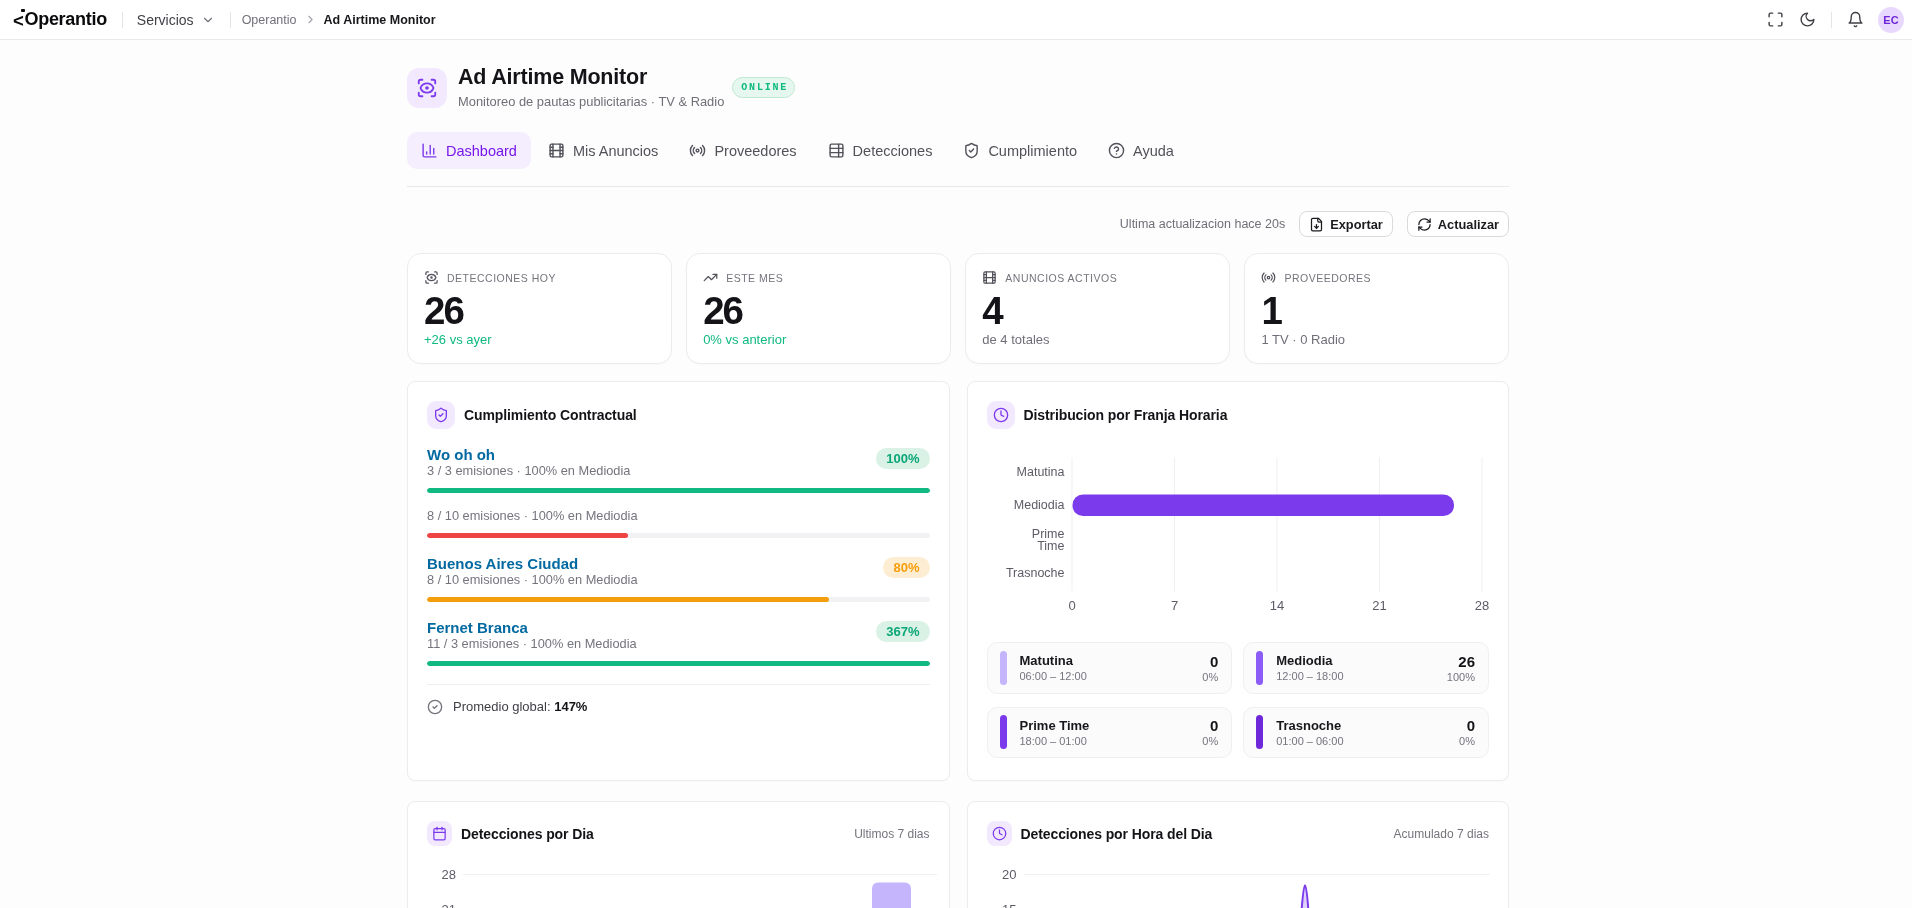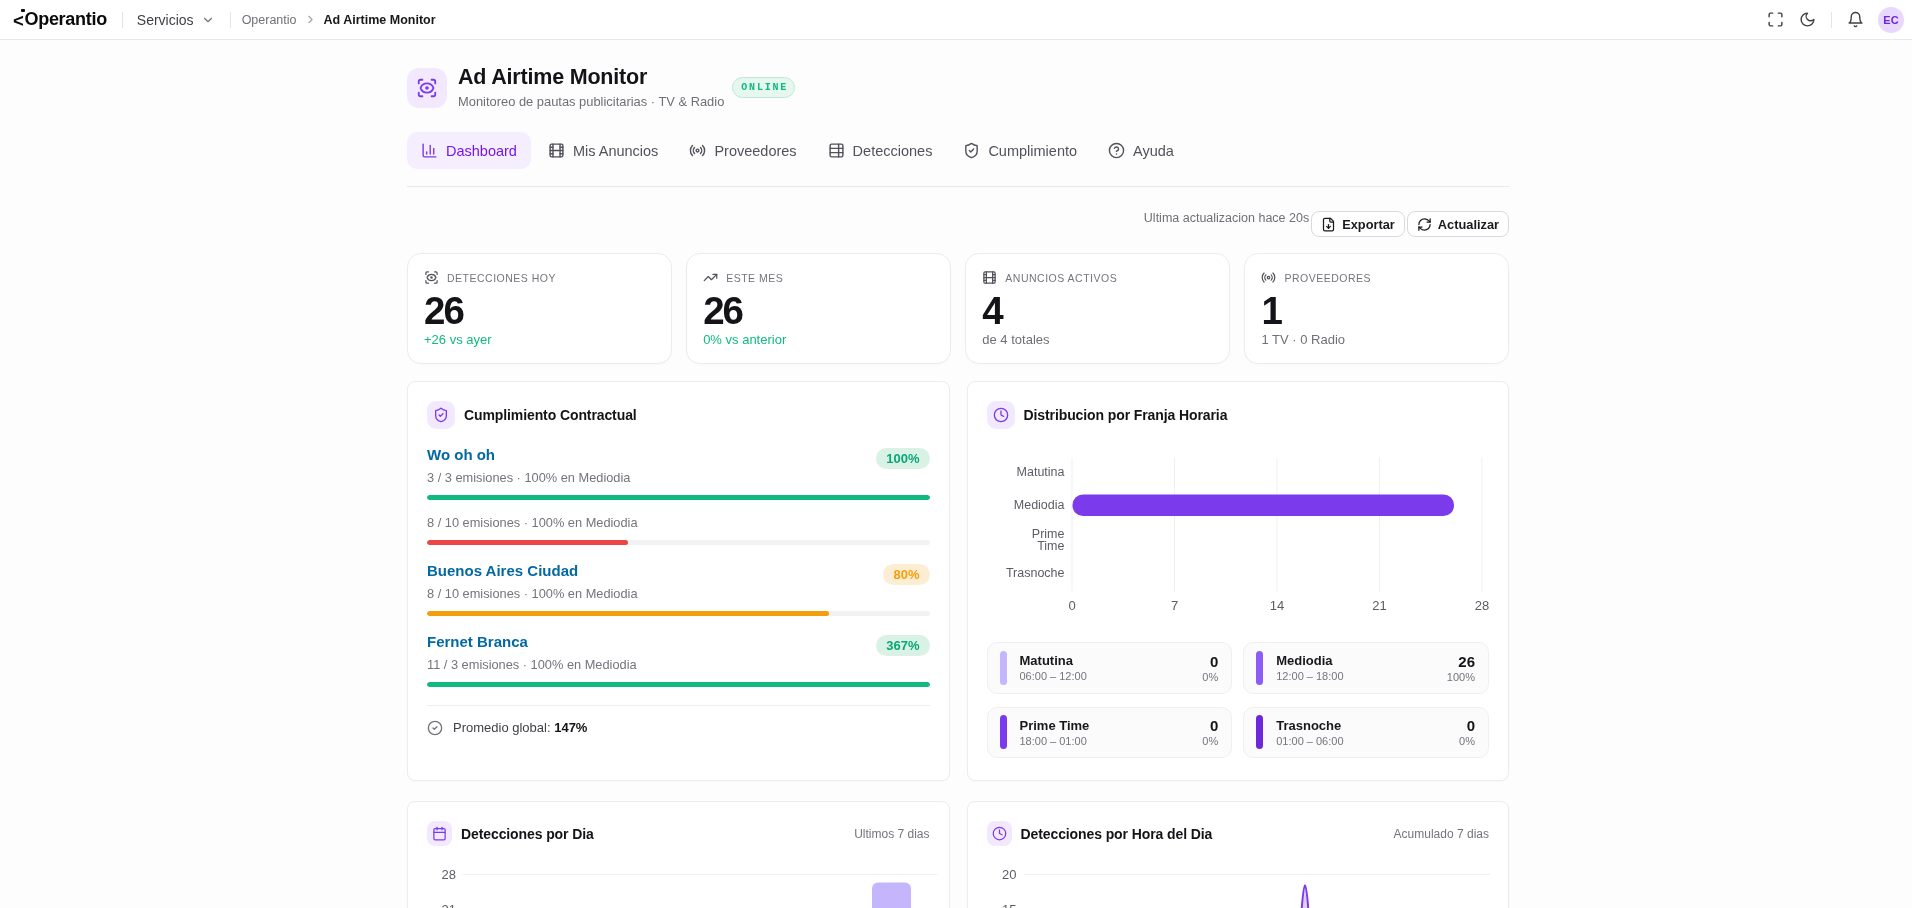--- a/index.html
+++ b/index.html
@@ -29,21 +29,21 @@
 .titles h1{font-size:21.5px;font-weight:700;letter-spacing:-0.2px;color:#141418;line-height:26px}
 .titles p{font-size:12.9px;color:#6f6f78;margin-top:3px;line-height:18px}
 .online{margin-left:8px;align-self:center;font-family:"Liberation Mono",monospace;font-size:10px;font-weight:700;letter-spacing:1.8px;color:#10b981;background:#e6f7ef;border:1px solid #bfe8d4;border-radius:999px;padding:4px 6px 4px 8px}
 
 .tabs{display:flex;gap:3px;margin-top:21px;border-bottom:1px solid #e9e9ec;padding-bottom:17px}
 .tab{display:flex;align-items:center;gap:8px;font-size:14.5px;color:#52525b;padding:0 14px;height:37px;border-radius:10px}
 .tab svg{color:#52525b}
 .tab.active{background:#f5eefe;color:#7616ea}
 .tab.active svg{color:#7c3aed}
 
-.toolbar{display:flex;justify-content:flex-end;margin-top:24px;height:26px;gap:2px}
+.toolbar{display:flex;align-items:center;justify-content:flex-end;margin-top:24px;height:26px;gap:14px}
 .upd{font-size:12.5px;color:#6f6f78}
 .btn{display:flex;align-items:center;gap:6px;font-family:"Liberation Sans",sans-serif;font-size:12.8px;font-weight:700;color:#1b1b1f;background:#fff;border:1px solid #d9d9de;border-radius:8px;height:26px;padding:0 9px}
 
 .stats{display:grid;grid-template-columns:repeat(4,1fr);gap:14.6px;margin-top:16px}
 .stat{background:#fff;border:1px solid #ececf0;border-radius:14px;height:111px;padding:16px 16px 0 16px;box-shadow:0 1px 2px rgba(16,16,20,.02)}
 .stat .lab{display:flex;align-items:center;gap:8px;font-size:10.5px;letter-spacing:0.5px;color:#74747d}
 .stat .lab svg{color:#52525b}
 .stat .num{font-size:38.5px;font-weight:700;color:#141418;margin-top:6px;letter-spacing:-2px;line-height:40px}
 .stat .sub{font-size:13px;margin-top:1px;line-height:15px}
 .sub.green{color:#10b981}
@@ -57,21 +57,21 @@
 .cardhead .right{margin-left:auto;font-size:12px;color:#74747d;font-weight:400}
 
 .item{margin-top:16.5px}
 .item:first-of-type{margin-top:19px}
 .item .row1{display:flex;align-items:center;justify-content:space-between;height:19px}
 .item .name{font-size:15px;font-weight:700;color:#0369a1}
 .pill{font-size:13px;font-weight:700;border-radius:999px;padding:3px 10px;position:relative;top:4px}
 .pill.g{color:#0ca678;background:#d9f2e5}
 .pill.r{color:#e8373c;background:#fbdee0}
 .pill.o{color:#f59e0b;background:#fdeed3}
-.item .det{font-size:12.8px;color:#74747d;margin-top:7px;line-height:14px}
+.item .det{font-size:12.8px;color:#74747d;line-height:14px}
 .track{height:5px;background:#f2f2f4;border-radius:999px;margin-top:9.5px;overflow:hidden}
 .fill{height:5px;border-radius:999px}
 .f-g{background:#10b981}
 .f-r{background:#ef4444}
 .f-o{background:#f59e0b}
 .compdiv{height:1px;background:#efeff2;margin-top:18px}
 .compfoot{display:flex;align-items:center;gap:10px;margin-top:14px;font-size:13px;color:#3f3f46}
 .compfoot svg{color:#74747d}
 .compfoot b{color:#141418}
 

